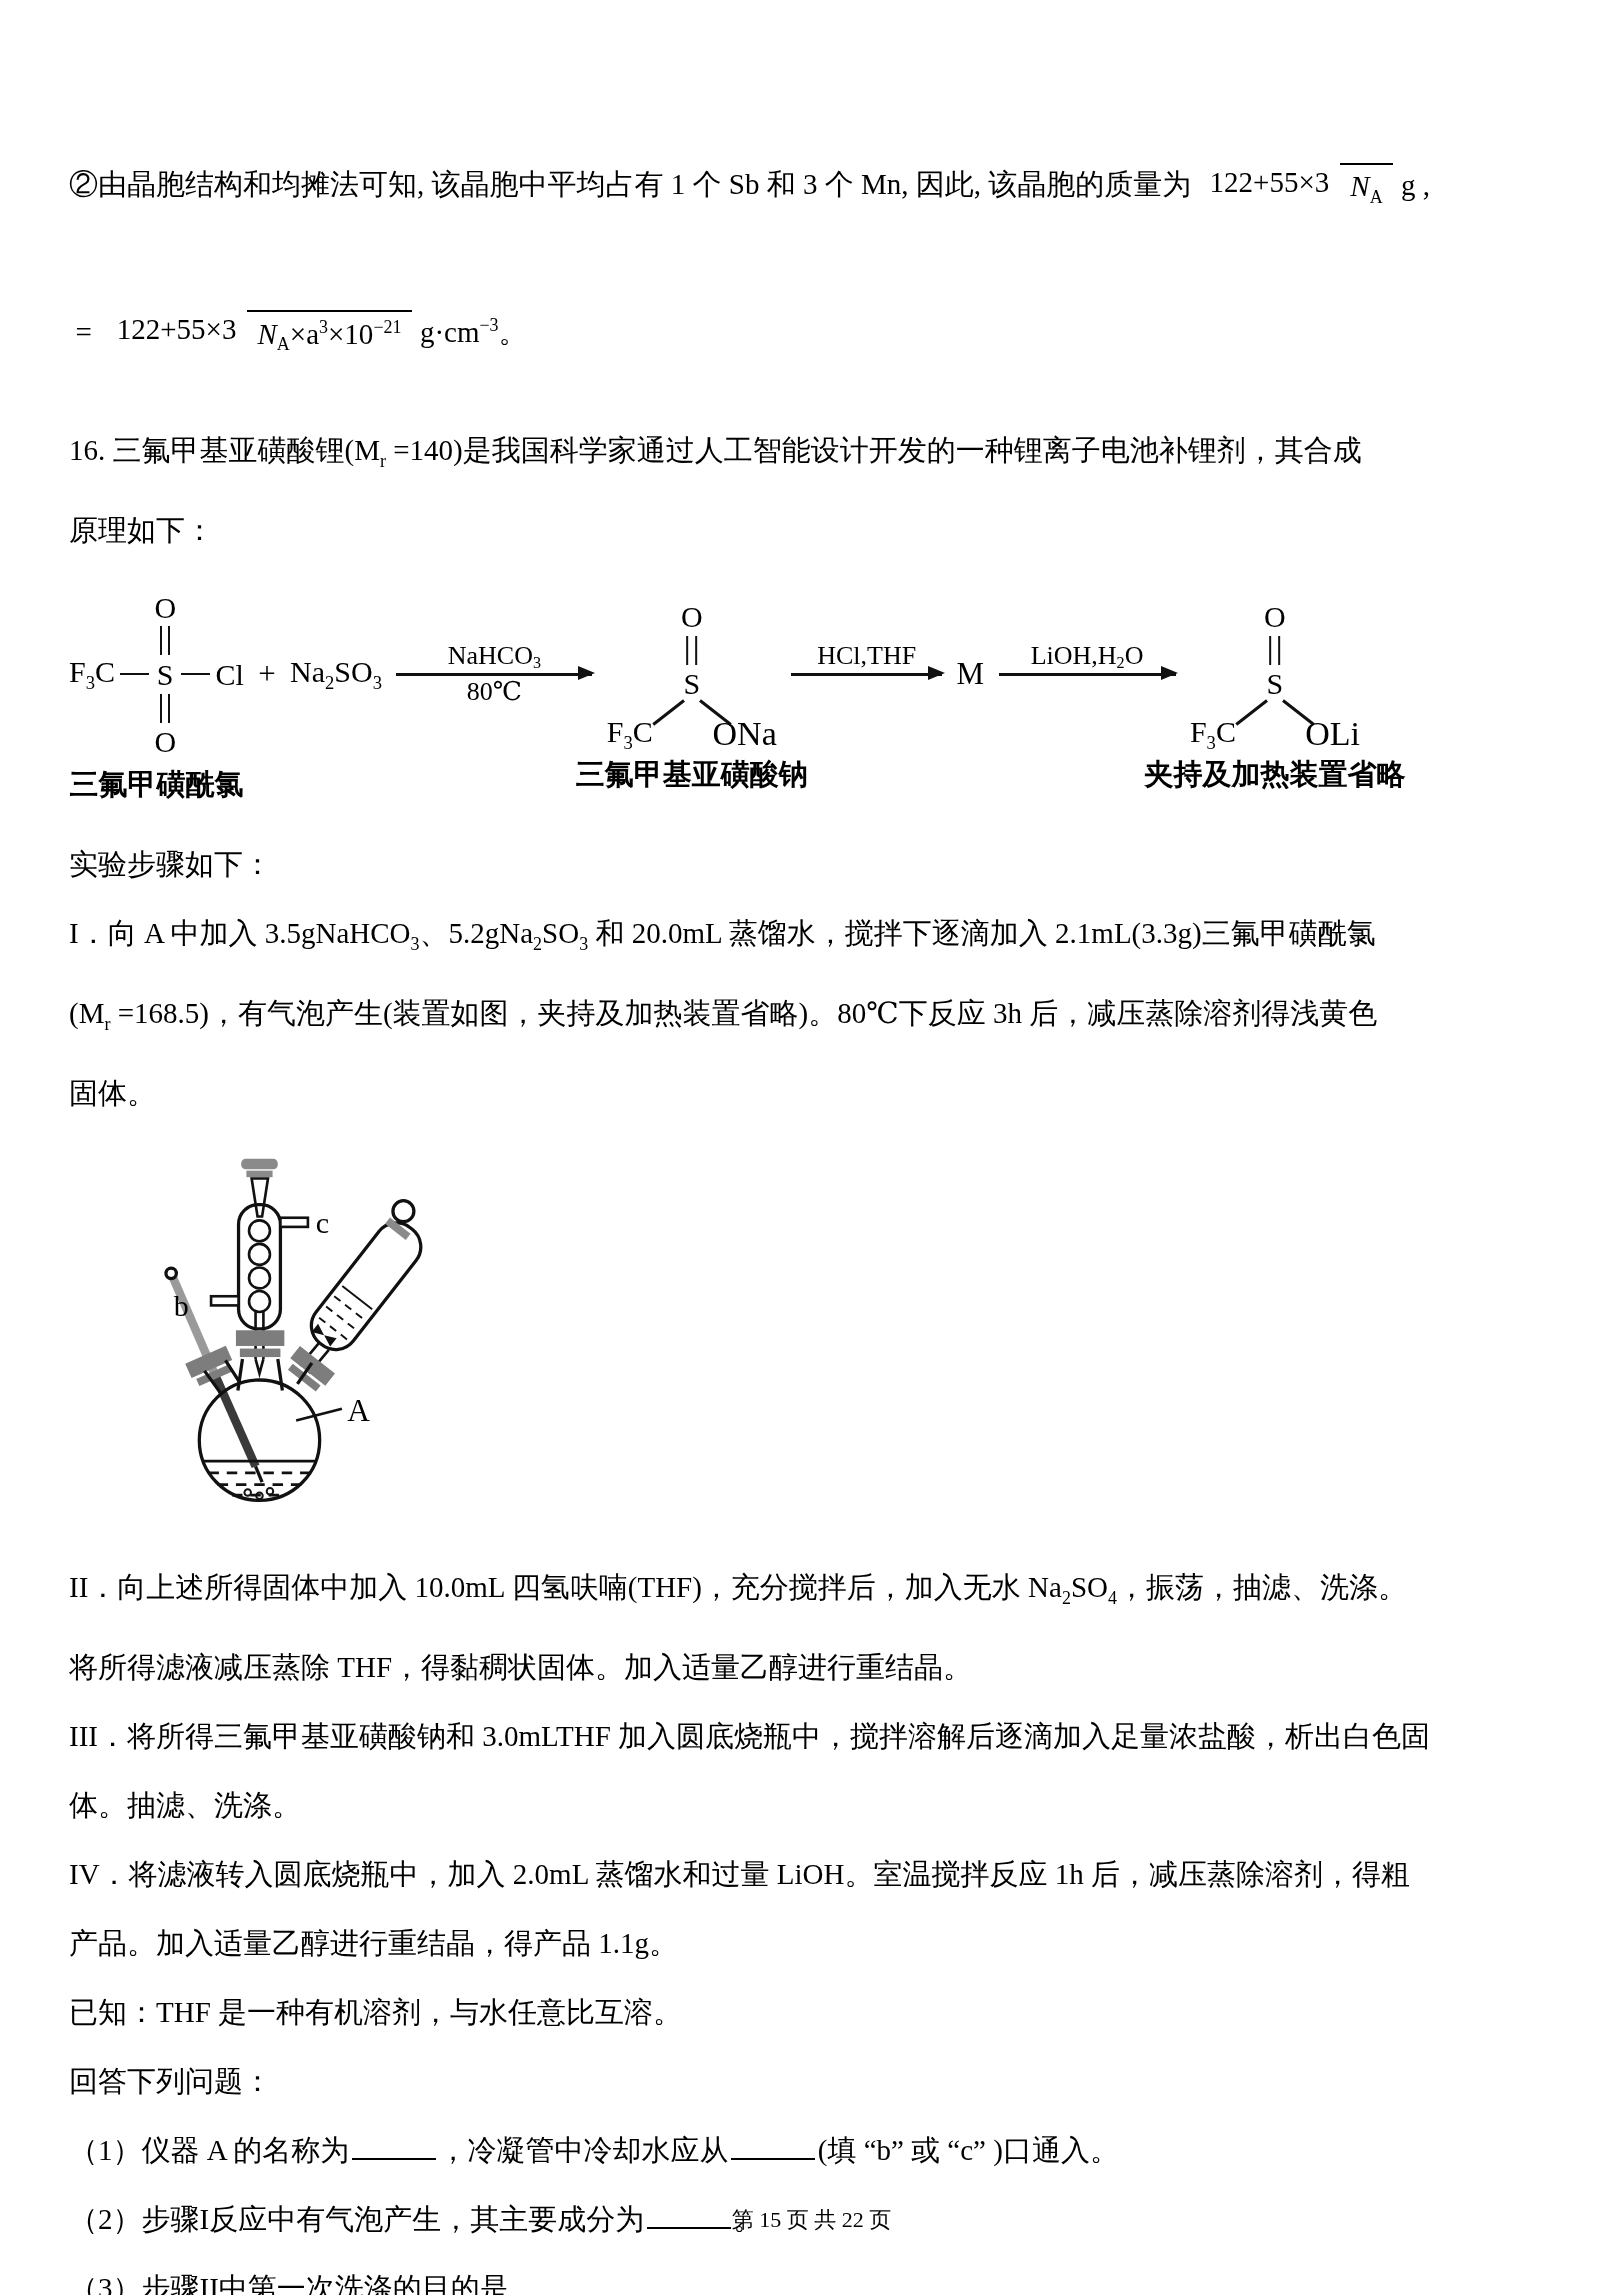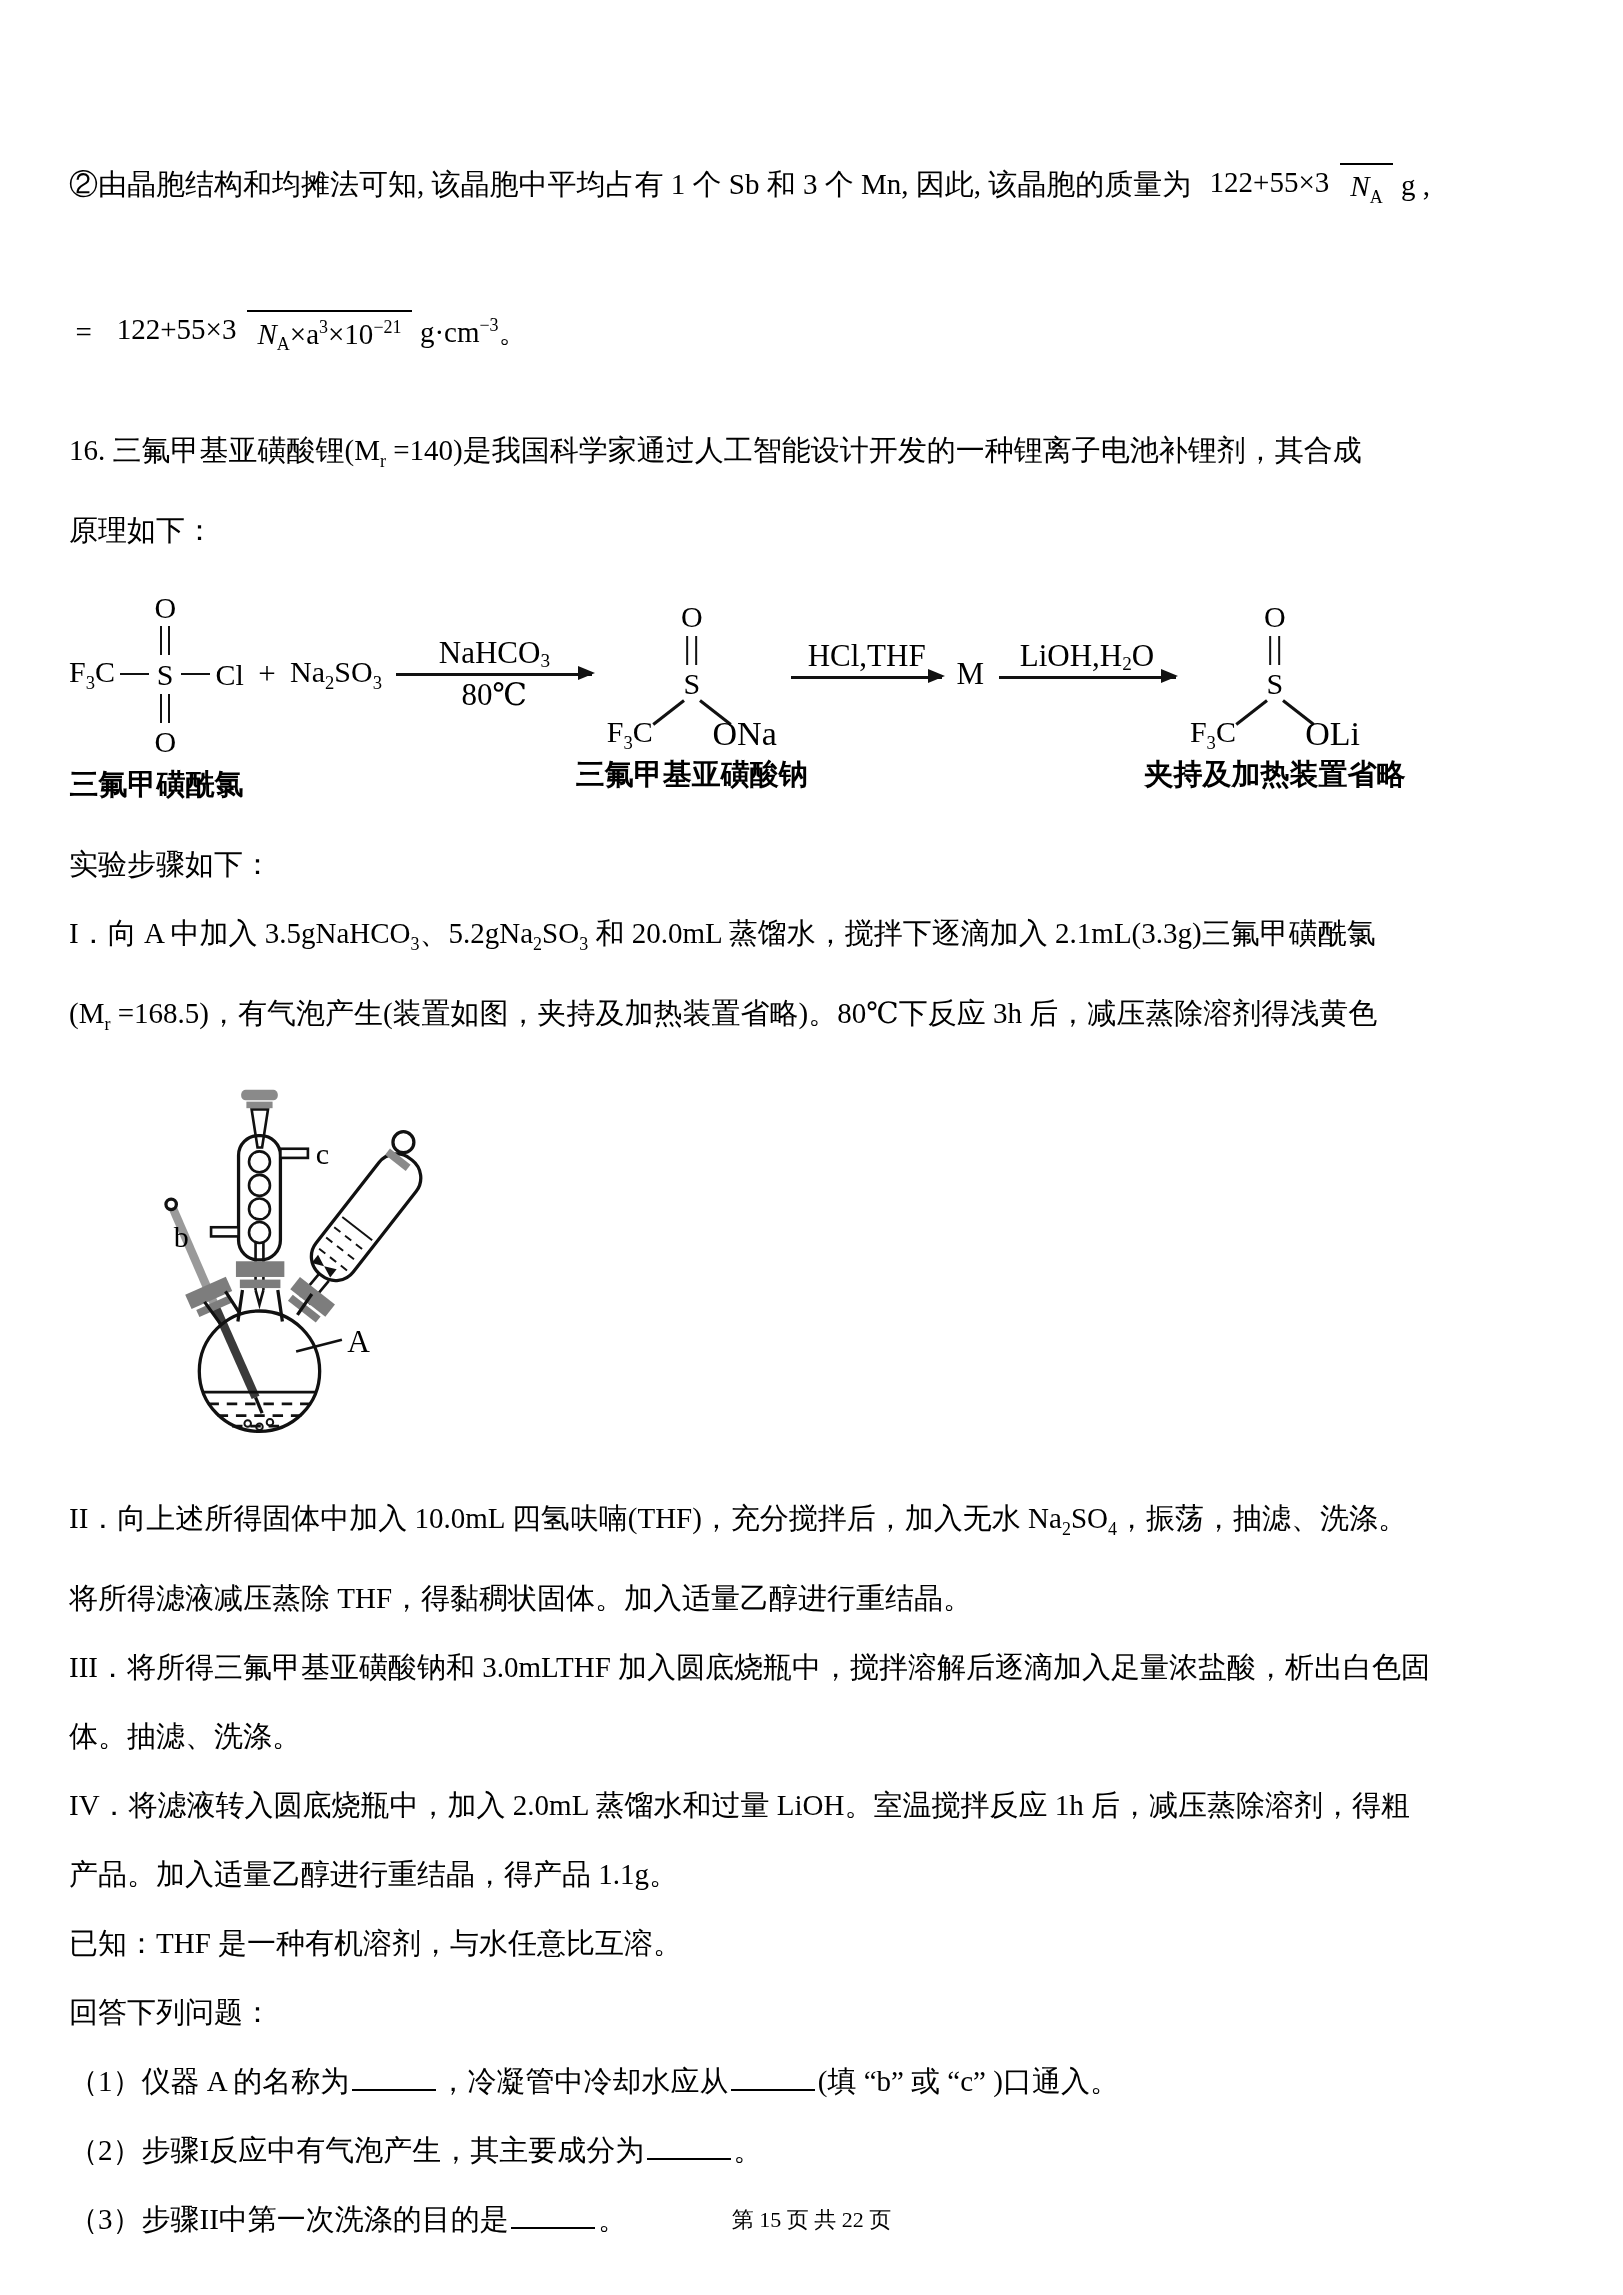--- a/index.html
+++ b/index.html
@@ -30,21 +30,21 @@
   .dbond{width:6.5px;height:29px;border-left:2.6px solid #111;border-right:2.6px solid #111;margin:2.6px 0;}
   .atom{font-size:30px;line-height:1.1;}
   .structV{position:relative;width:170px;height:149px;}
   .sv-col{position:absolute;left:50%;top:0;transform:translateX(-50%);display:flex;flex-direction:column;align-items:center;}
   .sv-bl,.sv-br{position:absolute;width:39px;height:2.6px;background:#111;top:111px;}
   .sv-bl{left:42px;transform:rotate(-38deg);}
   .sv-br{right:42px;transform:rotate(38deg);}
   .sv-l{position:absolute;left:0;top:115px;font-size:30px;}
   .sv-r{position:absolute;right:0;top:115px;font-size:34px;}
   .rxn-arrow{display:flex;flex-direction:column;align-items:center;}
-  .ra-top,.ra-bottom{font-size:31px;line-height:1.25;min-height:33px;display:flex;align-items:flex-end;}
+  .ra-top,.ra-bottom{font-size:26px;line-height:1.25;min-height:33px;display:flex;align-items:flex-end;}
   .ra-bottom{align-items:flex-start;}
   .ra-line{position:relative;height:3.3px;background:#111;}
   .ra-line::after{content:"";position:absolute;right:-2.6px;top:-6.5px;border-left:17px solid #111;border-top:7.9px solid transparent;border-bottom:7.9px solid transparent;}
   .aw300{width:196px;} .aw230{width:151px;} .aw270{width:177px;}
   .plus,.mlabel{font-size:31px;}
   
   .figure{margin:6.5px 0 26px 62px;}
   
   .blank{display:inline-block;width:84px;height:6.5px;border-bottom:2.6px solid #000;margin:0 2.6px;}
   .footer{position:absolute;bottom:60px;left:0;width:100%;text-align:center;font-size:22px;}
@@ -152,20 +152,21 @@
         <span class="sv-r">OLi</span>
       </div>
       <span class="slabel">夹持及加热装置省略</span>
     </div>
 
   </div>
 
   <span class="tline">实验步骤如下：</span>
   <span class="tline"><span>I．向 A 中加入 3.5gNaHCO</span><sub>3</sub><span>、5.2gNa</span><sub>2</sub><span>SO</span><sub>3</sub><span> 和 20.0mL 蒸馏水，搅拌下逐滴加入 2.1mL(3.3g)三氟甲磺酰氯</span></span>
   <span class="tline"><span>(M</span><sub>r</sub><span> =168.5)</span><span>，有气泡产生(装置如图，夹持及加热装置省略)。80℃下反应 3h 后，减压蒸除溶剂得浅黄色</span></span>
+  <span class="tline">固体。</span>
 
   <div class="figure">
     <svg viewBox="0 0 470 590" width="308" height="386" style="font-size:44px">
 
       <g>
         <line x1="64" y1="220" x2="128" y2="368" stroke="#9a9a9a" stroke-width="13"></line>
         <line x1="128" y1="368" x2="190" y2="508" stroke="#3a3a3a" stroke-width="13"></line>
         <circle cx="61" cy="213" r="8" fill="none" stroke="#111" stroke-width="5"></circle>
         <line x1="190" y1="508" x2="200" y2="532" stroke="#111" stroke-width="5"></line>
       </g>

